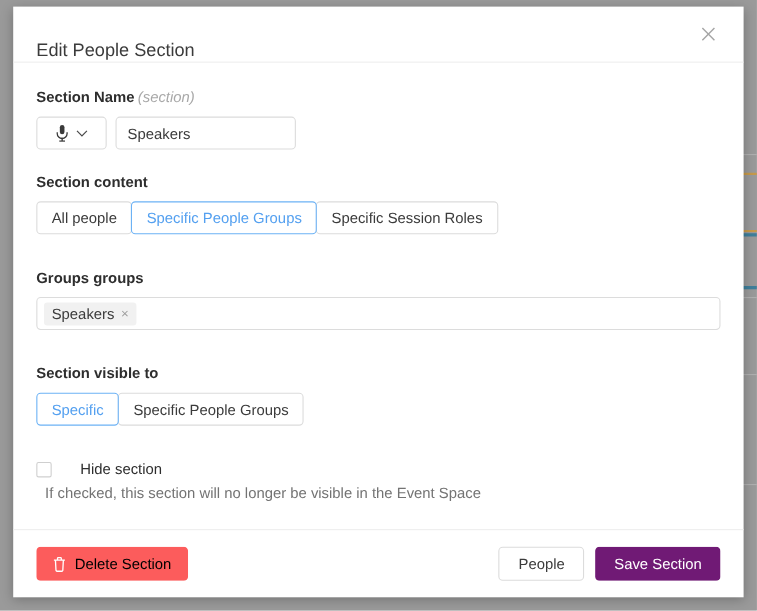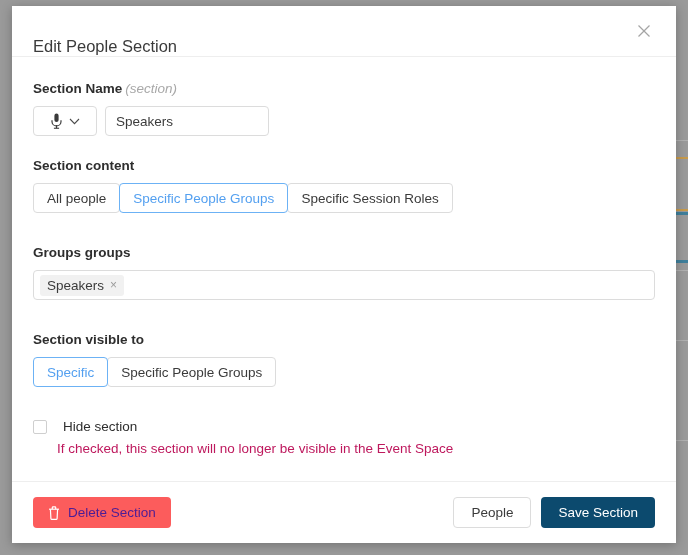--- a/index.html
+++ b/index.html
@@ -201,41 +201,41 @@
   .tag-remove {
     color: #9c9c9c;
     font-size: 12px;
     cursor: pointer;
     line-height: 1;
   }
 
   .checkbox-row {
     display: flex;
     align-items: center;
-    gap: 16px;
+    gap: 26px;
     margin-top: 30px;
   }
   .checkbox-box {
     width: 14px;
     height: 14px;
     border: 1px solid #cfcfcf;
     border-radius: 2px;
     background: #fff;
     cursor: pointer;
     box-sizing: border-box;
   }
   .checkbox-label {
     font-size: 13.5px;
     color: #2e2e2e;
   }
   .help-text {
     font-size: 13.5px;
-    color: #be185d;
+    color: #737373;
     margin-top: 7px;
-    margin-left: 24px;
+    margin-left: 8px;
   }
 
   .modal-footer {
     height: 62px;
     min-height: 62px;
     border-top: 1px solid #eeeeee;
     display: flex;
     align-items: center;
     padding: 0 21px;
     box-sizing: border-box;
@@ -247,34 +247,34 @@
     display: inline-flex;
     align-items: center;
     justify-content: center;
     cursor: pointer;
     box-sizing: border-box;
     font-family: "Liberation Sans", sans-serif;
     border: 1px solid transparent;
   }
   .btn-delete {
     background: #fc5c5c;
-    color: #4c1d95;
+    color: #000000;
     padding: 0 14px;
     gap: 8px;
   }
   .footer-spacer { flex: 1; }
   .btn-cancel {
     background: #ffffff;
     color: #3b3b3b;
     border: 1px solid #dcdcdc;
     padding: 0 17px;
     margin-right: 10px;
   }
   .btn-save {
-    background: #0c4a6e;
+    background: #701a75;
     color: #ffffff;
     padding: 0 16px;
   }
   .trash-icon { display: block; color: #ffffff; }
 </style>
 </head>
 <body>
 
 <div class="bg-layer">
   <div class="bg-hline" style="top:140px;"></div>

